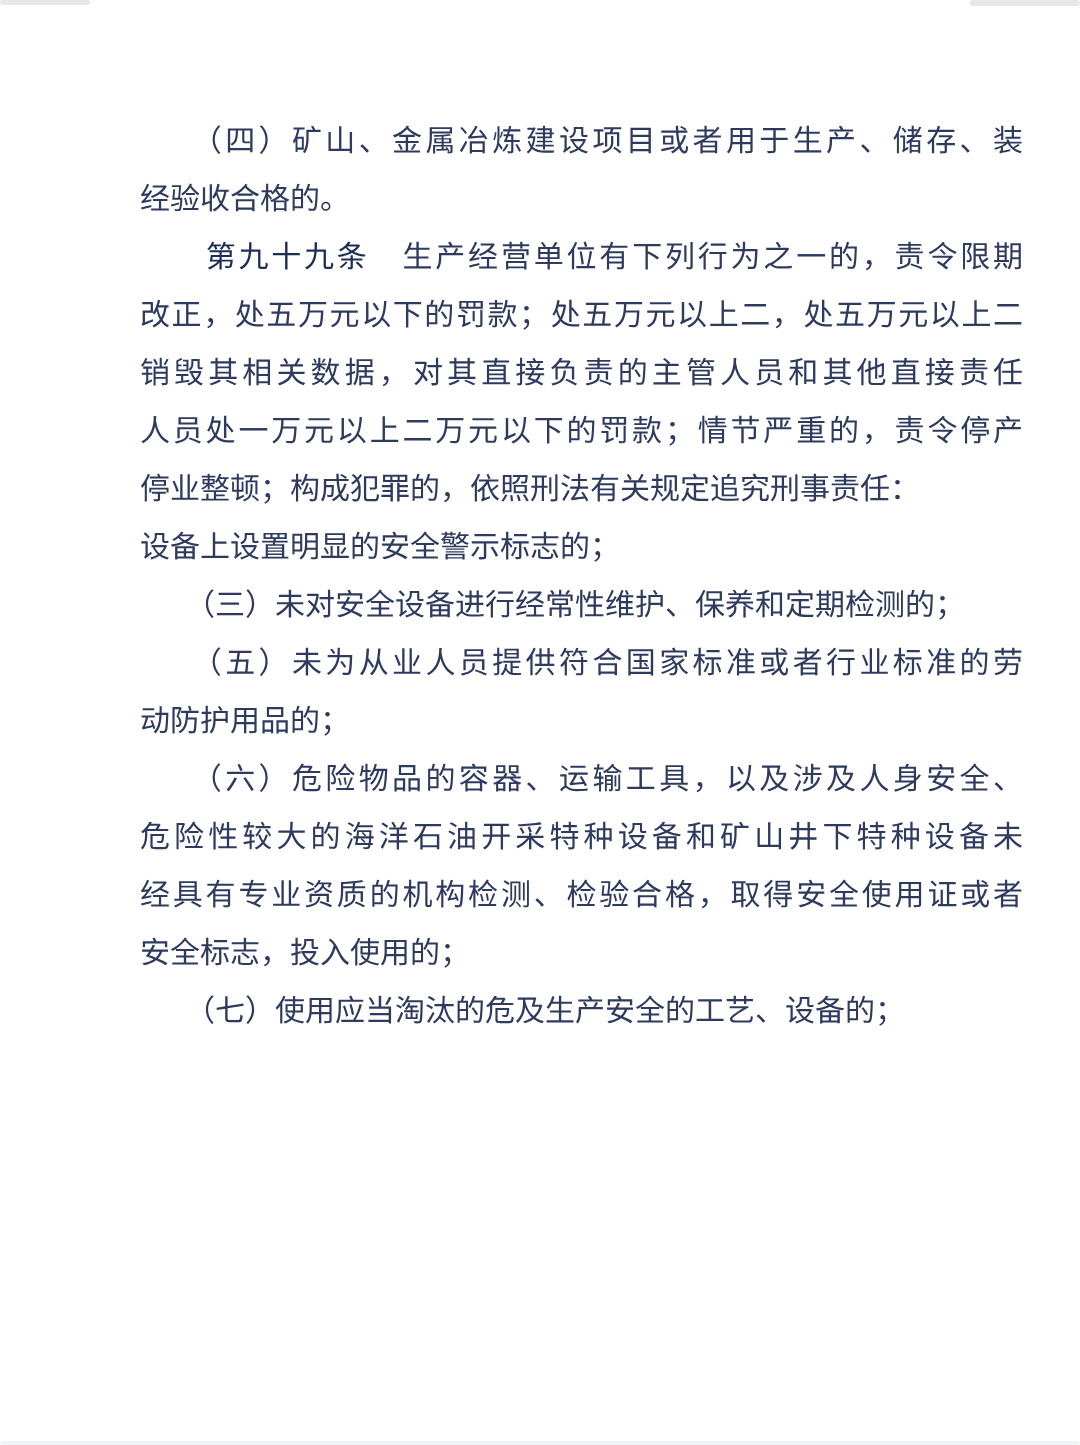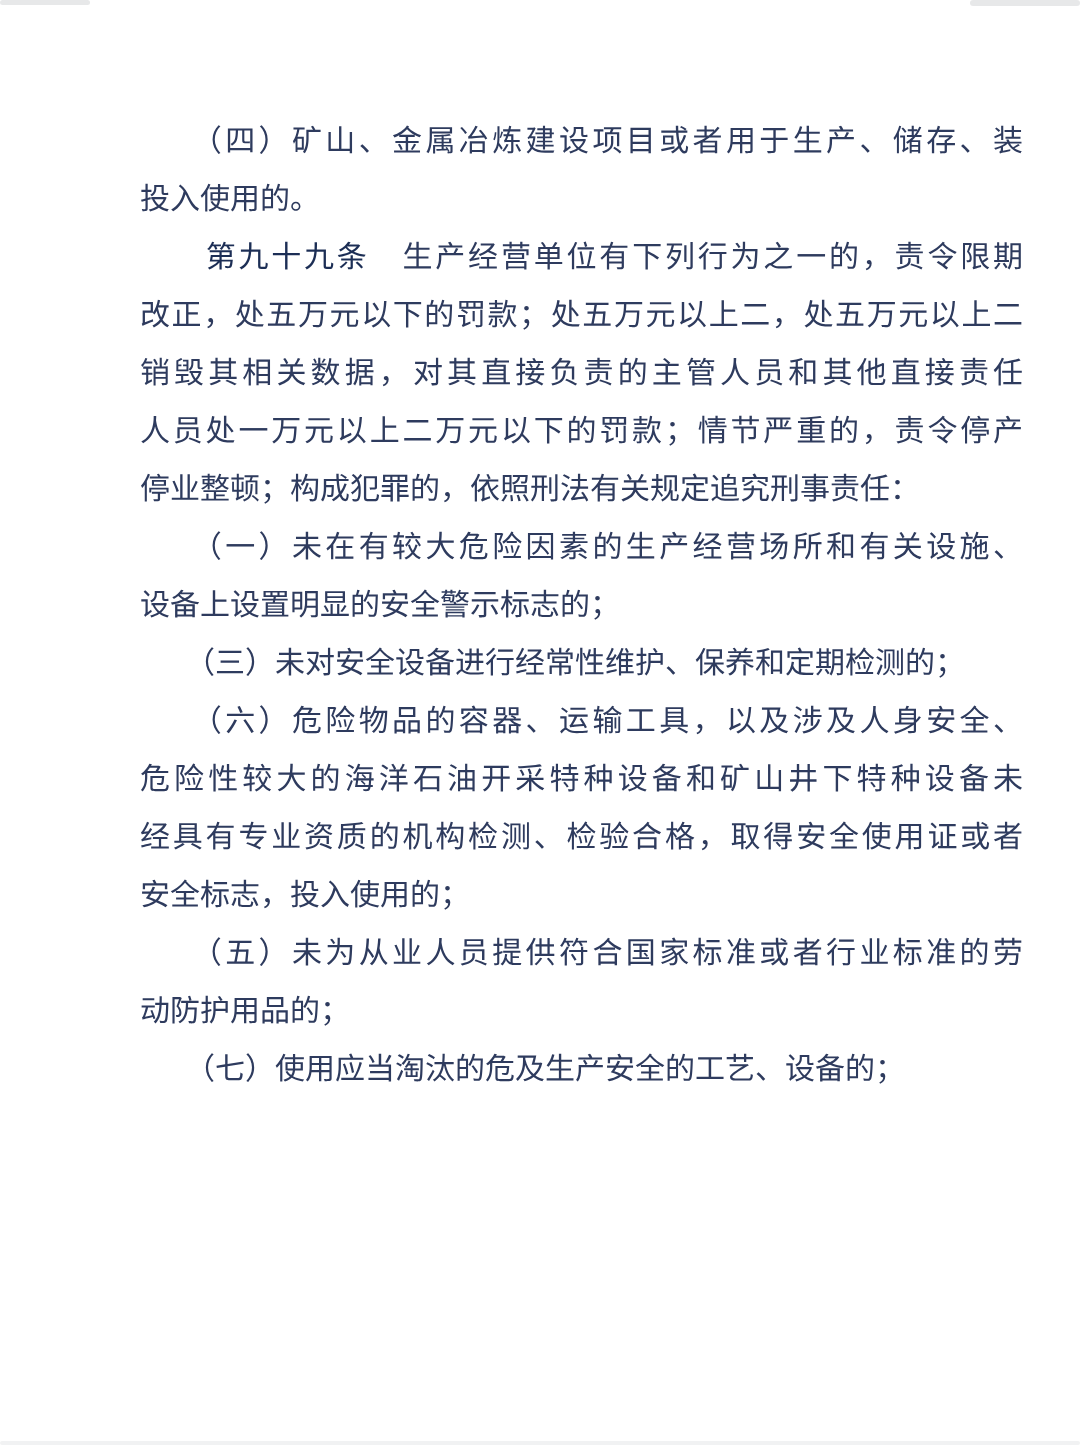--- a/index.html
+++ b/index.html
@@ -65,45 +65,44 @@
 <body>
 
 <div class="page">
   <div class="edge-artifact edge-top-left"></div>
   <div class="edge-artifact edge-top-right"></div>
   <div class="edge-artifact edge-bottom"></div>
 
   <article class="doc" id="doc-root">
       <div class="para">
         <div class="line"><span class="seg">　　（四）矿山、金属冶炼建设项目或者用于生产、储存、装</span></div>
-        <div class="line last"><span class="seg">投入使用的。</span></div>
+        <div class="line last"><span class="seg">经验收合格的。</span></div>
       </div>
       <div class="para">
         <div class="line"><span class="seg">　　</span><span class="seg seg-bold">第九十九条</span><span class="seg">　生产经营单位有下列行为之一的，责令限期</span></div>
         <div class="line"><span class="seg">改正，处五万元以下的罚款；处五万元以上二，处五万元以上二</span></div>
         <div class="line"><span class="seg">销毁其相关数据，对其直接负责的主管人员和其他直接责任</span></div>
         <div class="line"><span class="seg">人员处一万元以上二万元以下的罚款；情节严重的，责令停产</span></div>
         <div class="line last"><span class="seg">停业整顿；构成犯罪的，依照刑法有关规定追究刑事责任：</span></div>
       </div>
       <div class="para">
-        <div class="line"><span class="seg">　　（一）未在有较大危险因素的生产经营场所和有关设施、</span></div>
         <div class="line last"><span class="seg">设备上设置明显的安全警示标志的；</span></div>
       </div>
       <div class="para">
       </div>
       <div class="para">
         <div class="line last"><span class="seg">　　（三）未对安全设备进行经常性维护、保养和定期检测的；</span></div>
       </div>
       <div class="para">
+        <div class="line"><span class="seg">　　（五）未为从业人员提供符合国家标准或者行业标准的劳</span></div>
+        <div class="line last"><span class="seg">动防护用品的；</span></div>
+      </div>
+      <div class="para">
         <div class="line"><span class="seg">　　（六）危险物品的容器、运输工具，以及涉及人身安全、</span></div>
         <div class="line"><span class="seg">危险性较大的海洋石油开采特种设备和矿山井下特种设备未</span></div>
         <div class="line"><span class="seg">经具有专业资质的机构检测、检验合格，取得安全使用证或者</span></div>
         <div class="line last"><span class="seg">安全标志，投入使用的；</span></div>
-      </div>
-      <div class="para">
-        <div class="line"><span class="seg">　　（五）未为从业人员提供符合国家标准或者行业标准的劳</span></div>
-        <div class="line last"><span class="seg">动防护用品的；</span></div>
       </div>
       <div class="para">
         <div class="line last"><span class="seg">　　（七）使用应当淘汰的危及生产安全的工艺、设备的；</span></div>
       </div>
     </article>
 </div>
 
 </body></html>

